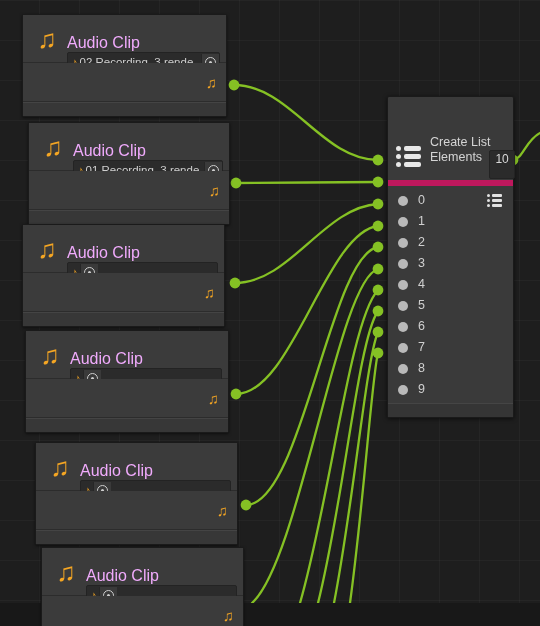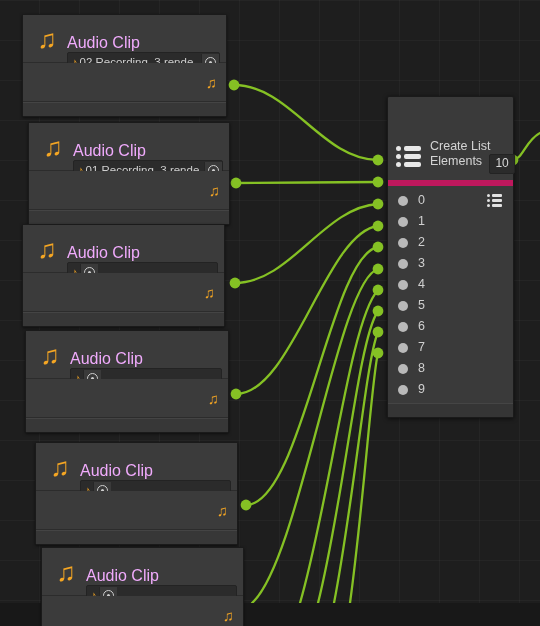--- a/index.html
+++ b/index.html
@@ -215,21 +215,21 @@
     display: flex;
   }
   #cl-count {
     margin-left: 7px;
     background: #2b2b2b;
     border: 1px solid #232323;
     border-radius: 2px;
     color: #d8d8d8;
     font-size: 12px;
     line-height: 16px;
-    height: 20px;
+    height: 29px;
     min-width: 26px;
     text-align: center;
     padding: 0 4px;
     box-sizing: border-box;
   }
   #cl-ports {
     position: relative;
     background: #3a3a3a;
     padding-top: 4px;
     padding-bottom: 3px;

